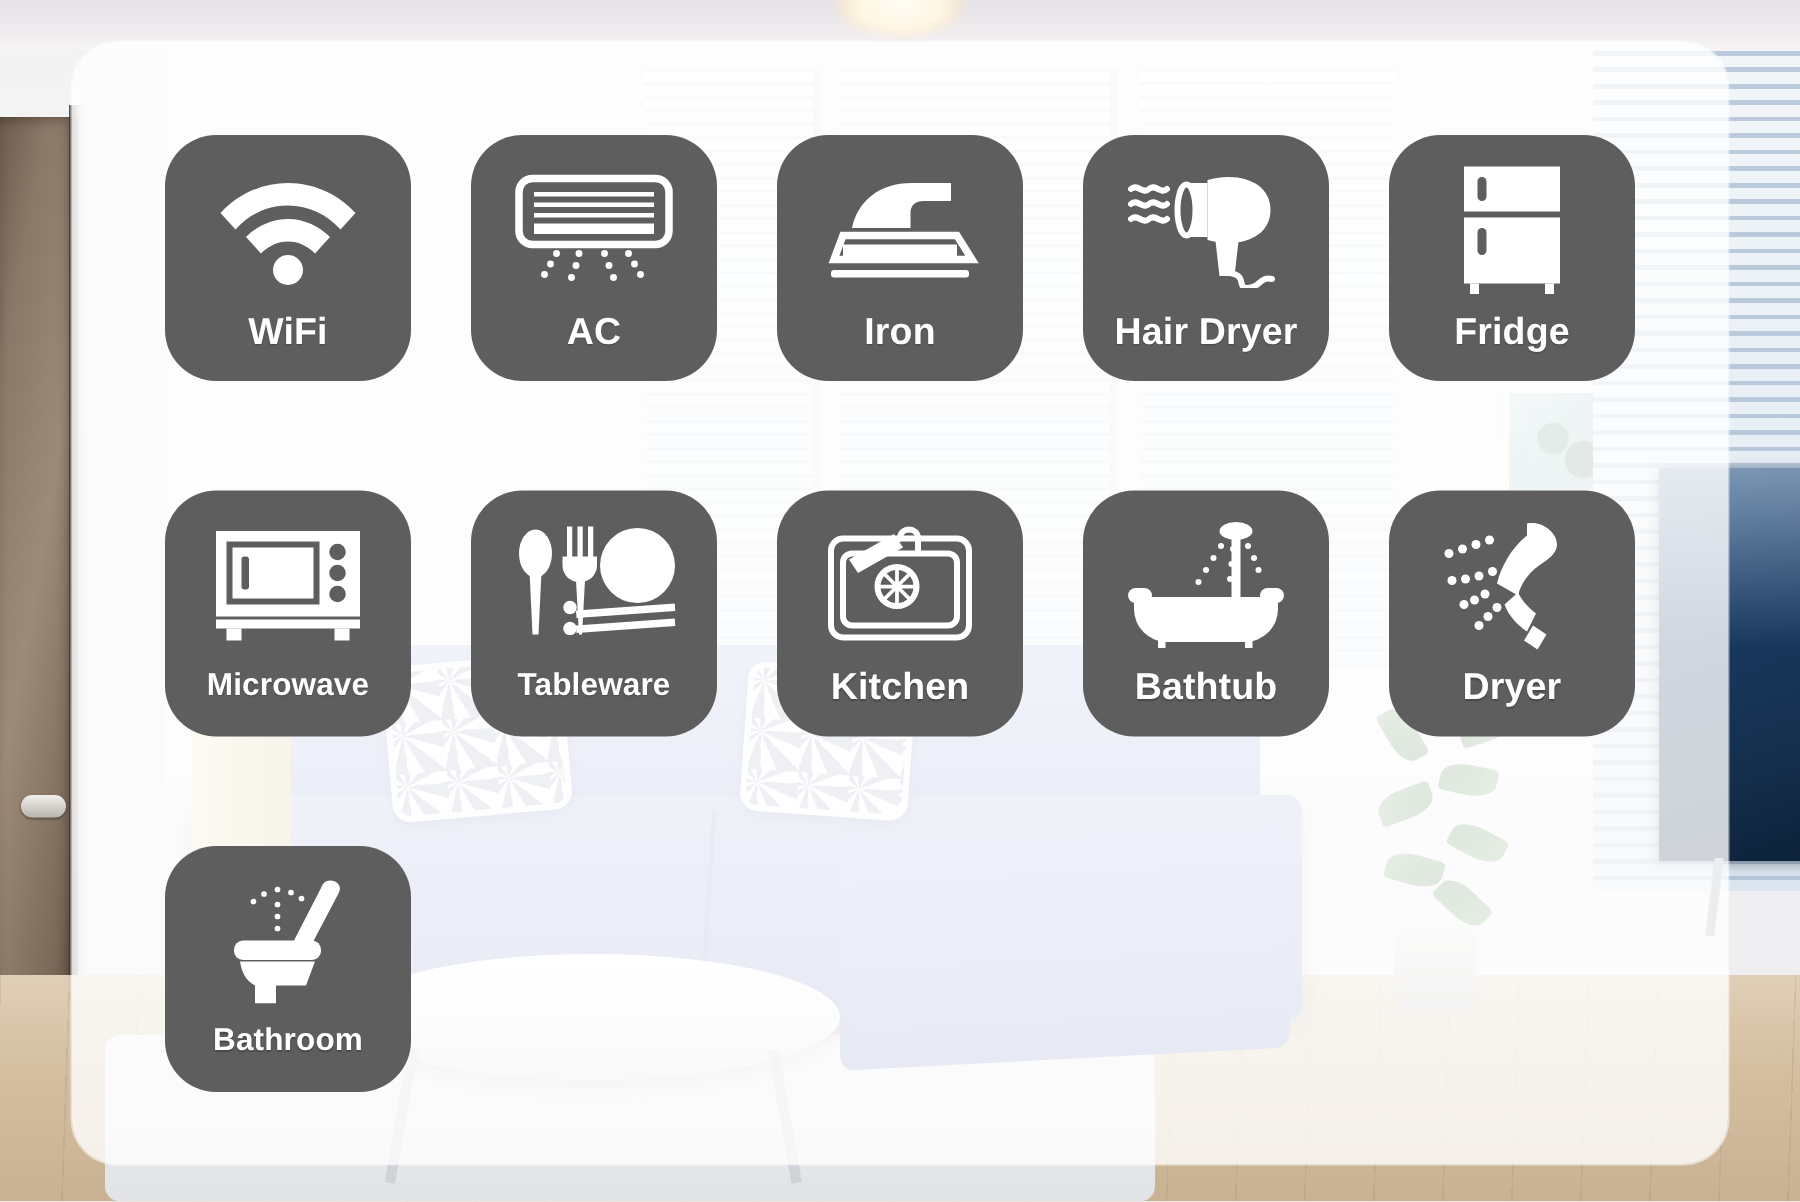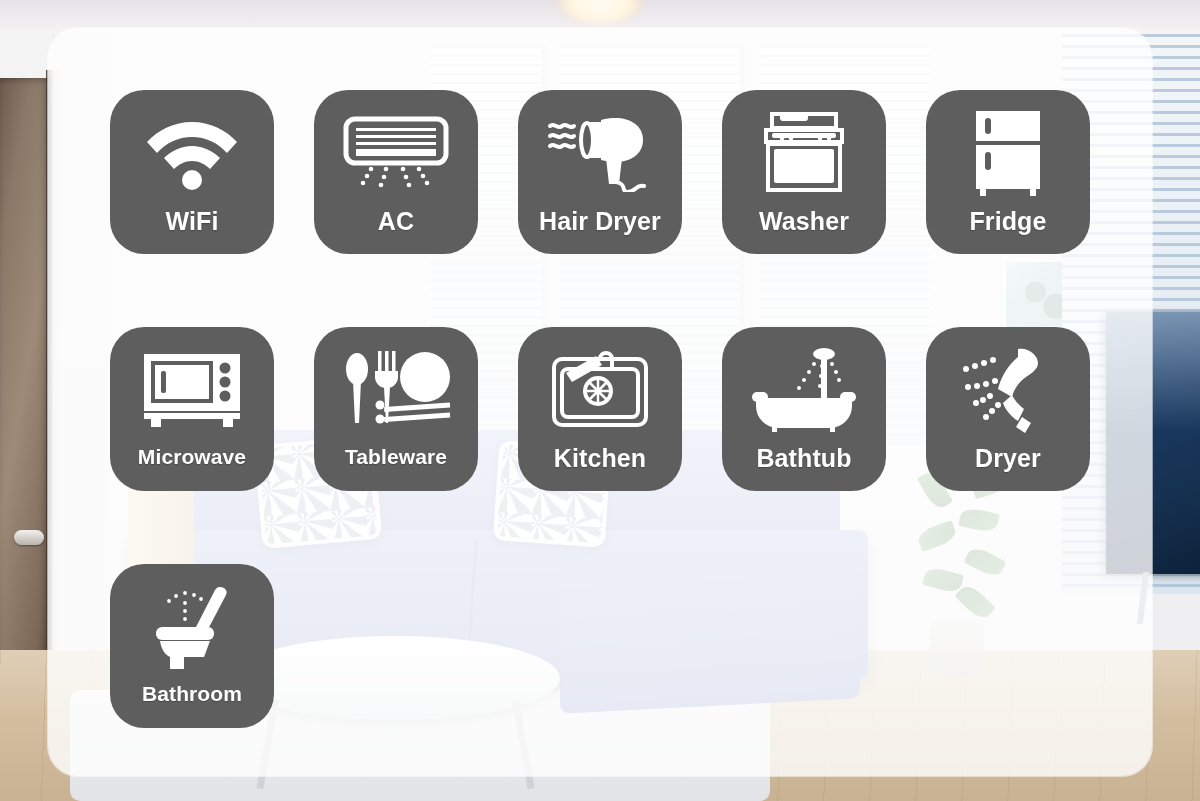--- a/index.html
+++ b/index.html
@@ -232,20 +232,35 @@
           <circle cx="79" cy="55" r="2.3"></circle>
                 <circle cx="83" cy="62" r="2.3"></circle>
                 <circle cx="87" cy="69" r="2.3"></circle>
         </g>
             </svg>
       </div>
       <div class="tile-label">AC</div>
     </div>
       </div>
 
+    <div class="cell">
+        <div class="tile">
+      <div class="glyph">
+        <svg width="108" height="76" viewBox="0 0 108 76">
+              <g fill="#fff">
+          <path d="M22 38C26 20 40 8 62 8h26v12H70c-6 0-9 3-9 8v10z"></path>
+          <path d="M16 43h76l10 16H10z" fill="none" stroke="#fff" stroke-width="5"></path>
+          <rect x="16" y="49" width="76" height="10"></rect>
+          <rect x="8" y="66" width="92" height="5" rx="2"></rect>
+        </g>
+            </svg>
+      </div>
+      <div class="tile-label">Iron</div>
+    </div>
+      </div>
 
     <div class="cell">
         <div class="tile">
       <div class="glyph">
         <svg width="112" height="80" viewBox="0 0 112 80">
           <g fill="none" stroke="#fff" stroke-width="4" stroke-linecap="round">
             <path d="M6 14c4-4 8 4 12 0s8 4 12 0"></path>
             <path d="M6 24c4-4 8 4 12 0s8 4 12 0"></path>
             <path d="M6 34c4-4 8 4 12 0s8 4 12 0"></path>
           </g>
@@ -256,43 +271,20 @@
             <path d="M62 46h16l-3 26H65z"></path>
           </g>
           <path d="M72 70c12 2 4 10 12 10s8-8 16-6" fill="none" stroke="#fff" stroke-width="4" stroke-linecap="round"></path>
         </svg>
       </div>
       <div class="tile-label">Hair Dryer</div>
     </div>
       </div>
 
 
-    <div class="cell">
-        <div class="tile">
-      <div class="glyph">
-        <svg width="92" height="86" viewBox="0 0 92 86">
-          <g fill="none" stroke="#fff" stroke-width="4">
-            <path d="M14 5h64v14H14z"></path>
-            <path d="M8 21h76v12H8z"></path>
-            <path d="M10 35h72v46H10z"></path>
-          </g>
-          <g fill="#fff">
-            <rect x="22" y="5" width="28" height="7" rx="3"></rect>
-            <rect x="14" y="24" width="64" height="5" rx="2"></rect>
-            <circle cx="24" cy="29" r="2.4"></circle>
-                <circle cx="33" cy="29" r="2.4"></circle>
-            <circle cx="62" cy="29" r="2.4"></circle>
-                <circle cx="71" cy="29" r="2.4"></circle>
-            <rect x="16" y="40" width="60" height="34" rx="2"></rect>
-          </g>
-        </svg>
-      </div>
-      <div class="tile-label">Washer</div>
-    </div>
-      </div>
 
     <div class="cell">
         <div class="tile">
       <div class="glyph">
         <svg width="72" height="90" viewBox="0 0 72 90">
               <g fill="#fff">
           <path d="M4 4h64v30H4z"></path>
                 <path d="M4 38h64v44H4z"></path>
           <rect x="8" y="82" width="6" height="7"></rect>
                 <rect x="58" y="82" width="6" height="7"></rect>

